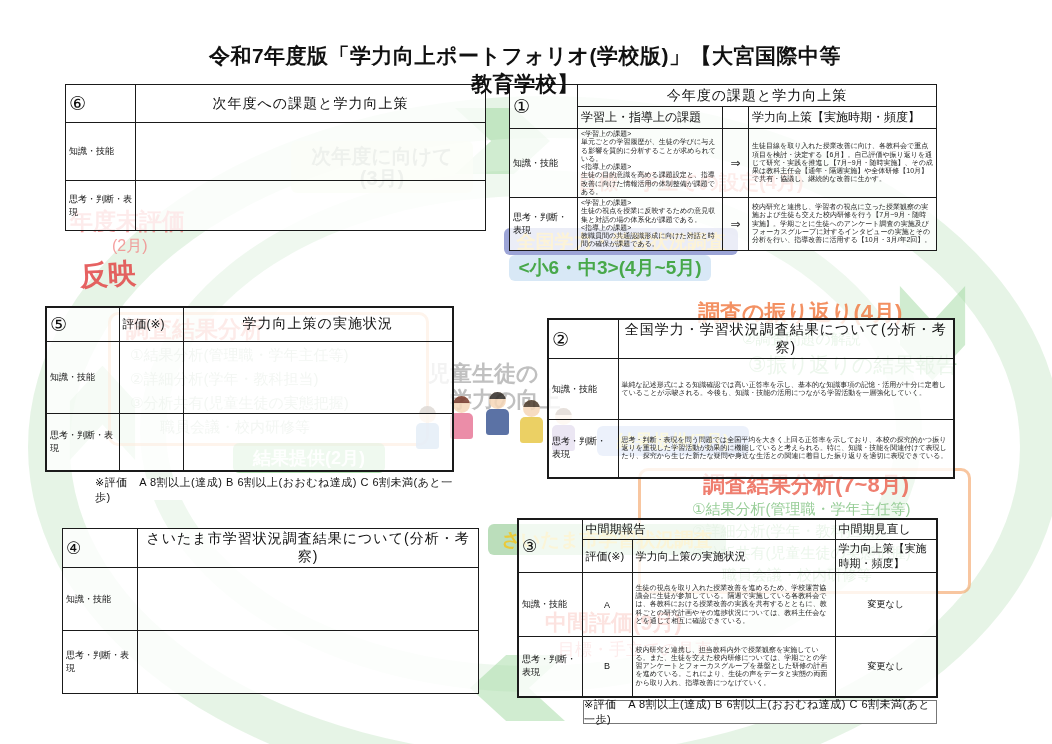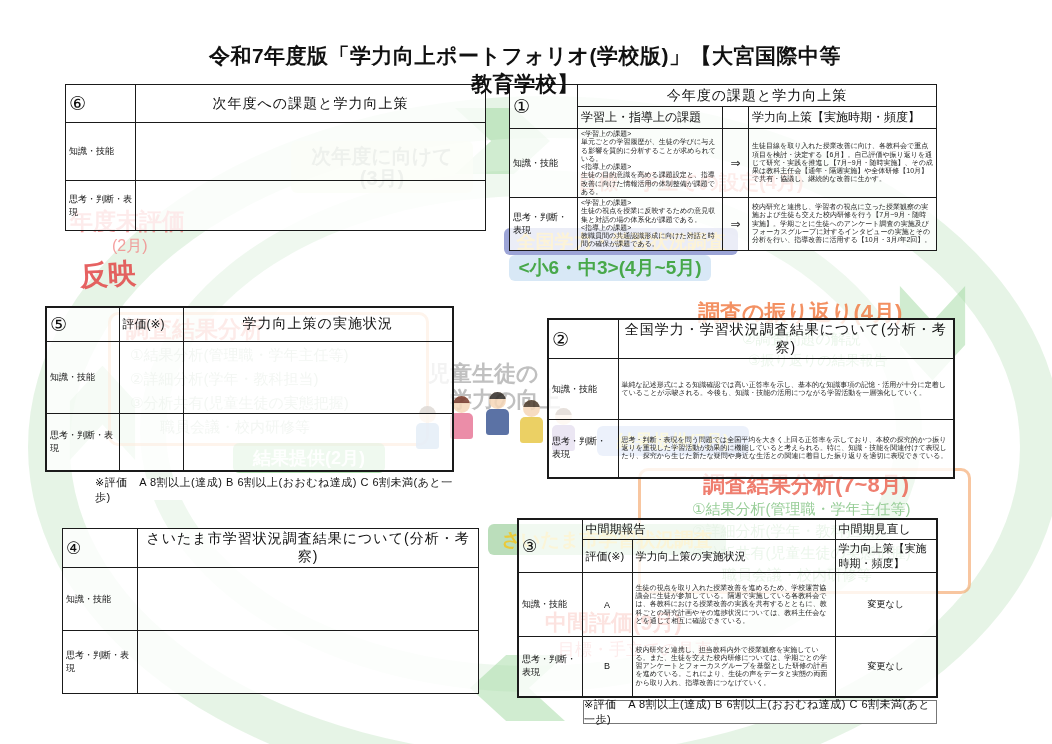--- a/index.html
+++ b/index.html
@@ -58,21 +58,21 @@
   <div class="bgtext" style="left:112px;top:236px;font-size:16px;color:rgba(242,128,128,0.75);">(2月)</div>
   <div class="bgtext" style="left:80px;top:258px;font-size:28px;font-weight:bold;color:rgba(226,70,70,0.85);transform:rotate(-3deg);">反映</div>
 
   <div class="boxlabel" style="left:504px;top:228px;width:234px;height:27px;background:rgba(123,134,200,0.75);color:rgba(245,195,50,0.95);font-size:19px;">全国学力・学習状況調査</div>
   <div class="boxlabel" style="left:509px;top:255px;width:202px;height:26px;background:rgba(206,226,244,0.8);color:rgba(64,164,64,0.95);font-size:19px;">&lt;小6・中3&gt;(4月~5月)</div>
 
   <div class="bgtext" style="left:578px;top:170px;font-size:20px;font-weight:bold;color:rgba(235,85,60,0.55);">目標・手立ての設定(4月)</div>
 
   <div class="bgtext" style="left:698px;top:300px;font-size:22px;font-weight:bold;color:rgba(240,118,60,0.8);">調査の振り返り(4月)</div>
   <div class="bgtext" style="left:742px;top:330px;font-size:15px;color:rgba(118,188,118,0.75);">②調査問題の解説</div>
-  <div class="bgtext" style="left:748px;top:352px;font-size:14px;color:rgba(118,188,118,0.7);">③振り返りの結果報告</div>
+  <div class="bgtext" style="left:748px;top:352px;font-size:21px;color:rgba(118,188,118,0.7);">③振り返りの結果報告</div>
 
   <div class="boxlabel" style="left:597px;top:426px;width:152px;height:30px;background:rgba(100,136,220,0.6);color:rgba(240,224,96,0.95);font-size:18px;">結果提供(7月)</div>
 
   <div class="bgtext" style="left:703px;top:472px;font-size:22px;font-weight:bold;color:rgba(235,90,70,0.78);">調査結果分析(7~8月)</div>
   <div class="bgtext" style="left:692px;top:500px;font-size:15px;color:rgba(128,194,128,0.8);">①結果分析(管理職・学年主任等)</div>
   <div class="bgtext" style="left:692px;top:522px;font-size:15px;color:rgba(128,194,128,0.8);">②詳細分析(学年・教科担当)</div>
   <div class="bgtext" style="left:692px;top:544px;font-size:15px;color:rgba(128,194,128,0.8);">③分析共有(児童生徒の実態把握)</div>
   <div class="bgtext" style="left:722px;top:566px;font-size:15px;color:rgba(128,194,128,0.8);">職員会議・校内研修等</div>
 
   <div class="bgtext" style="left:126px;top:316px;font-size:23px;font-weight:bold;color:rgba(235,90,70,0.6);">調査結果分析</div>

